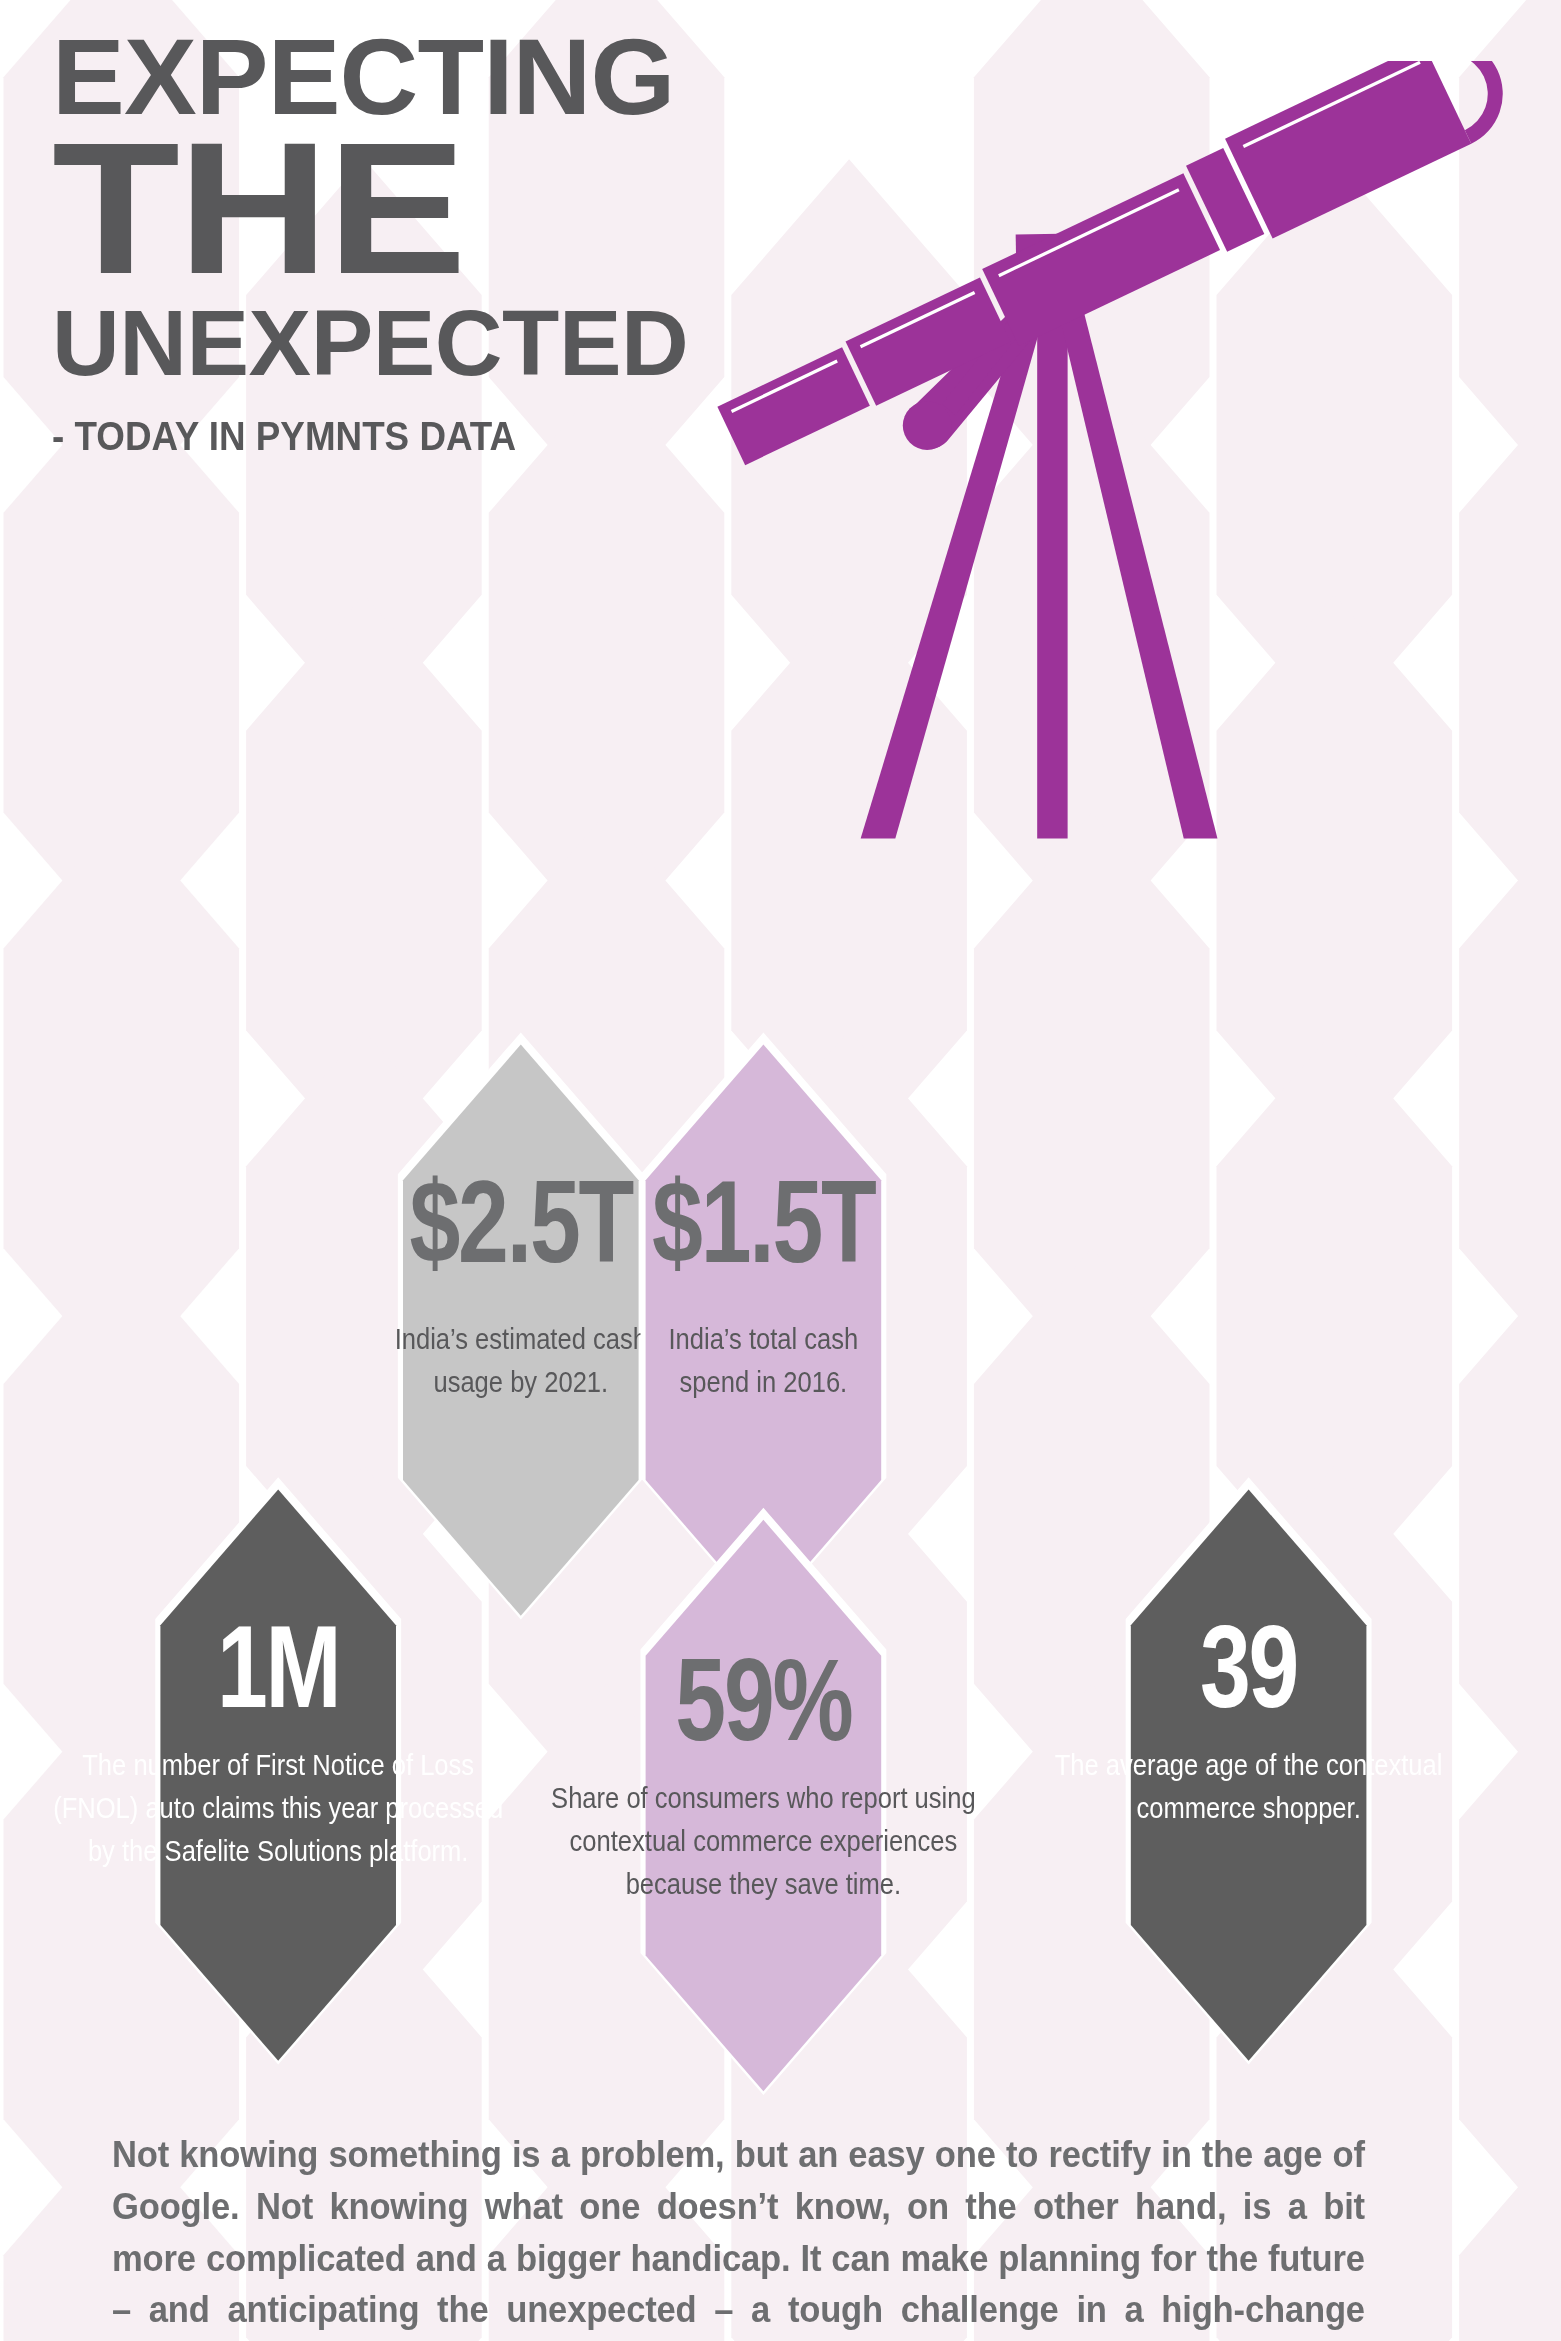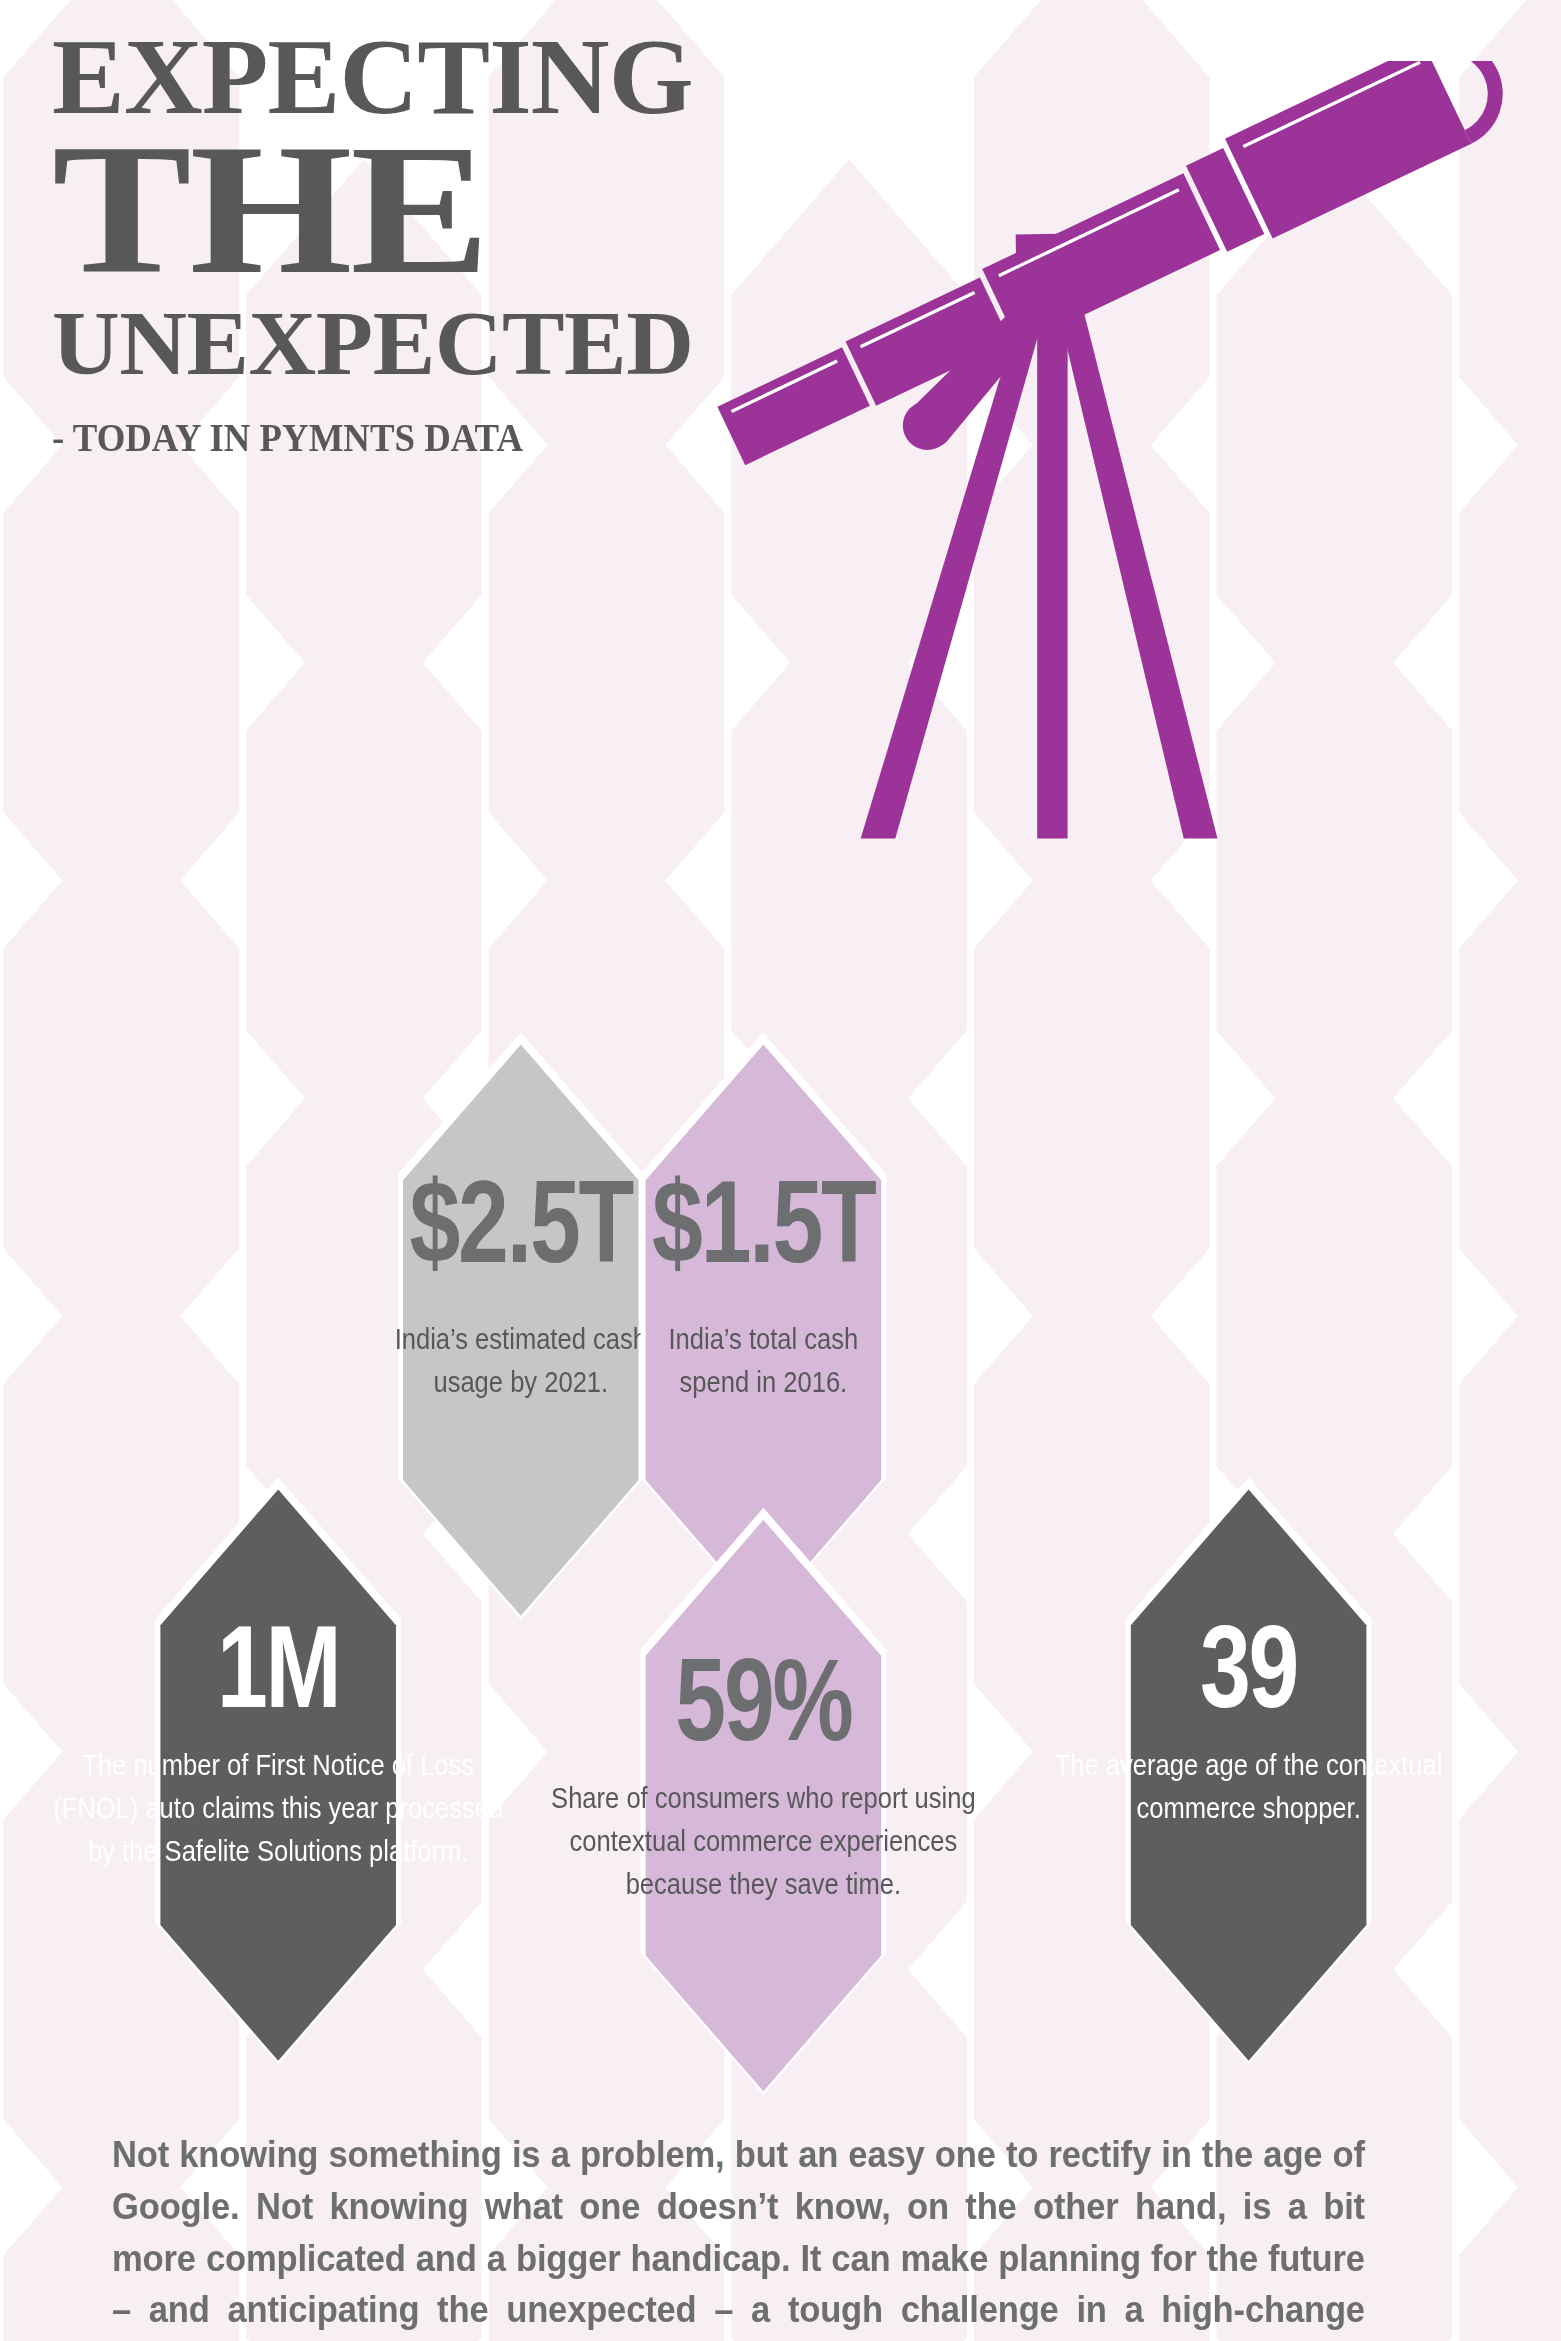--- a/index.html
+++ b/index.html
@@ -9,21 +9,21 @@
     font-family:"Liberation Sans", sans-serif;
     overflow:hidden;
     position:relative;
   }
   #stage{position:absolute;inset:0;width:1561px;height:2732px;overflow:hidden;}
 
   
   #hexbg{position:absolute;left:0;top:0;width:1561px;height:2732px;z-index:0;}
 
   
-  .header{position:absolute;left:0;top:0;width:1561px;height:562px;z-index:5;font-family:Liberation Serif, serif;}
+  .header{position:absolute;left:0;top:0;width:1561px;height:562px;z-index:5;}
   .title-block{position:absolute;left:52px;top:28px;width:703px;}
   .t-line1{
     font-size:107px;line-height:0.92;font-weight:700;color:#58585a;
     letter-spacing:-0.9px;transform:scaleX(1.02);transform-origin:left center;
   }
   .t-line2{
     font-size:187px;line-height:0.86;font-weight:700;color:#58585a;
     letter-spacing:-1.9px;margin-top:2.8px;transform:scaleX(1.12);transform-origin:left center;
   }
   .t-line3{

